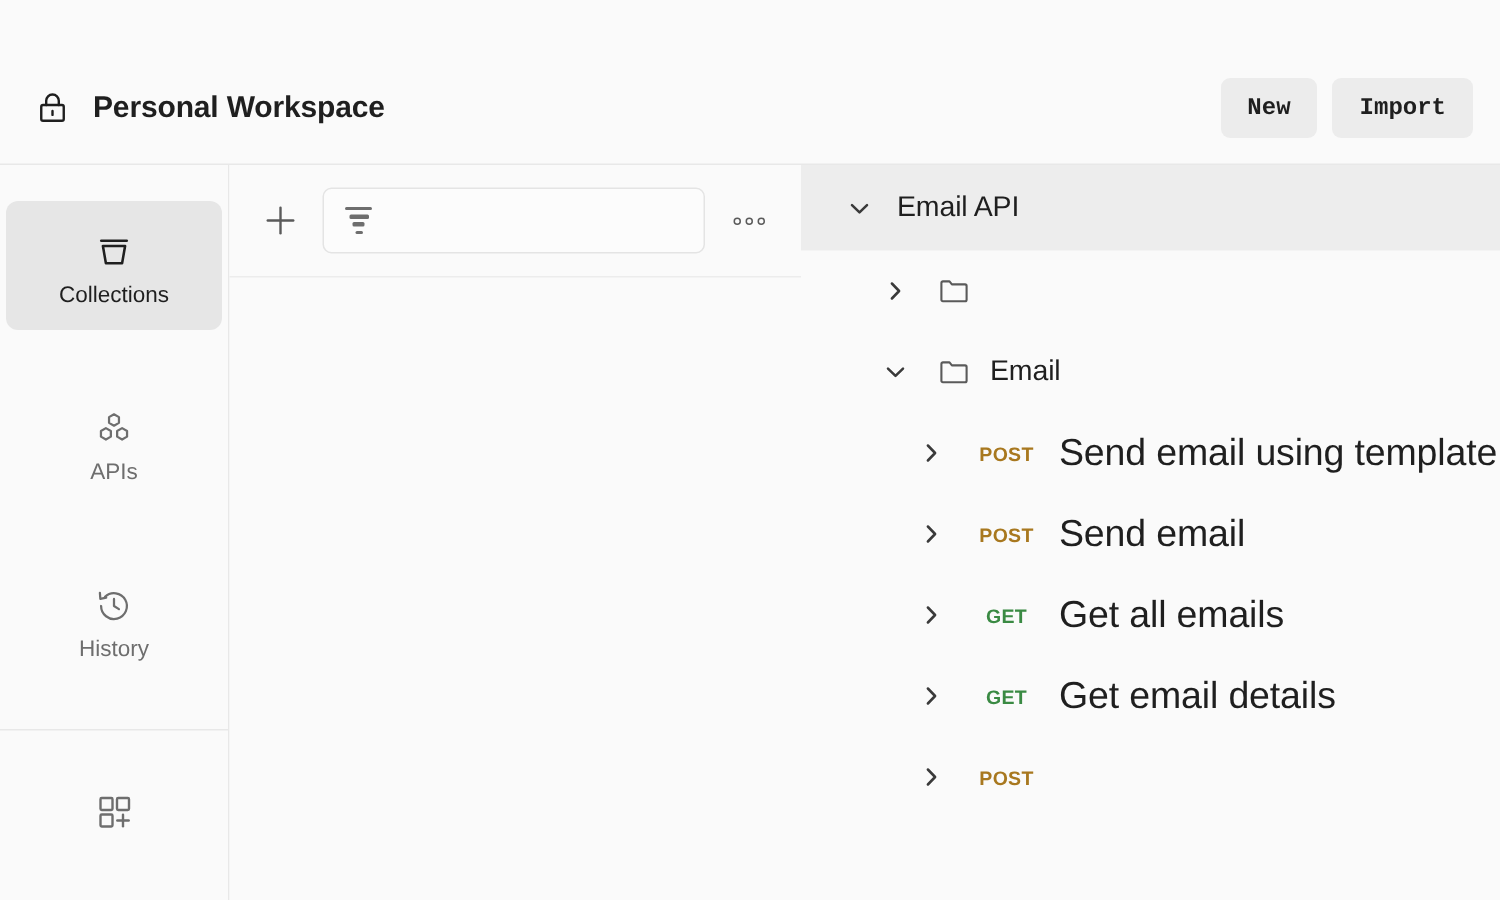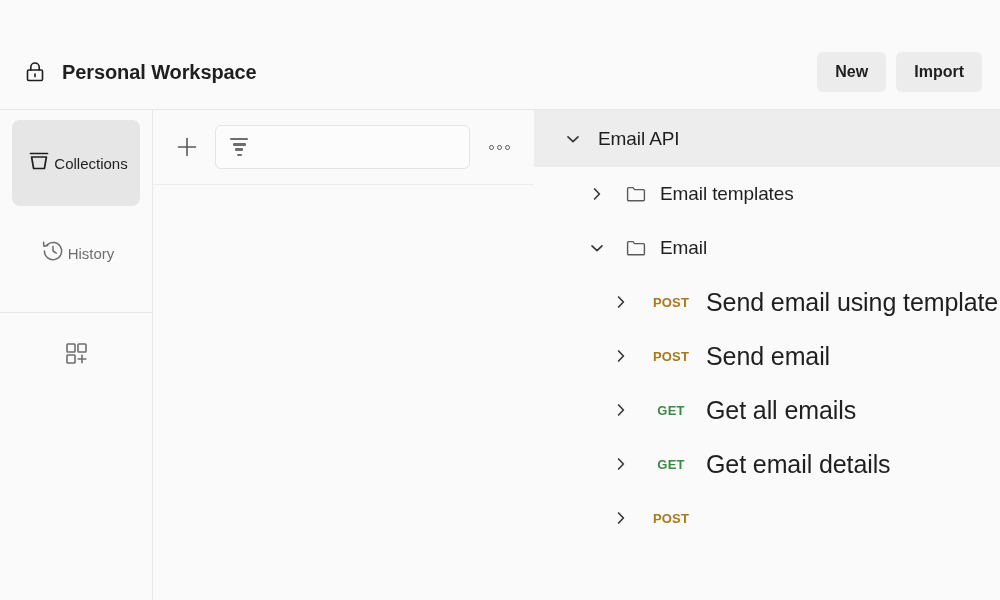--- a/index.html
+++ b/index.html
@@ -48,21 +48,21 @@
     letter-spacing: -0.1px;
     white-space: nowrap;
   }
   .header-spacer { flex: 1 1 auto; }
   .hdr-btn {
     height: 40px;
     padding: 0 18px;
     background: #ececec;
     border: none;
     border-radius: 6px;
-    font-family: Liberation Sans, sans-serif;
+    font-family: Liberation Mono, monospace;
     font-size: 16px;
     font-weight: bold;
     color: #1f1f1f;
     cursor: pointer;
     display: flex;
     align-items: center;
     justify-content: center;
   }
   .hdr-btn + .hdr-btn { margin-left: 10px; }
 
@@ -77,26 +77,26 @@
   .sidebar {
     width: 153px;
     min-width: 153px;
     background: #fafafa;
     border-right: 1px solid #e8e8e8;
     display: flex;
     flex-direction: column;
     padding-top: 8px;
   }
   .rail-item {
-    width: 128px;
-    margin: 2px auto;
+    width: 144px;
+    margin: 16px auto;
     height: 86px;
     border-radius: 8px;
     display: flex;
-    flex-direction: row;
+    flex-direction: column;
     align-items: center;
     justify-content: center;
     cursor: pointer;
     color: #6e6e6e;
   }
   .rail-item.active {
     background: #e6e6e6;
     color: #1f1f1f;
   }
   .rail-icon {
@@ -300,20 +300,30 @@
       <div class="rail-item active">
         <span class="rail-icon">
           <svg width="30" height="30" viewBox="0 0 30 30" fill="none" stroke="#1f1f1f" stroke-width="1.7" stroke-linecap="round" stroke-linejoin="round">
             <path d="M6.5 7.5h17"></path>
             <path d="M7.6 11h14.8l-2 11.5H9.6z"></path>
           </svg>
         </span>
         <span class="rail-label">Collections</span>
       </div>
 
+      <div class="rail-item">
+        <span class="rail-icon">
+          <svg width="30" height="30" viewBox="0 0 30 30" fill="none" stroke="#6e6e6e" stroke-width="1.5" stroke-linejoin="round">
+            <polygon points="15,5.2 18.3,7.1 18.3,10.9 15,12.8 11.7,10.9 11.7,7.1"></polygon>
+            <polygon points="9.6,14.4 12.9,16.3 12.9,20.1 9.6,22 6.3,20.1 6.3,16.3"></polygon>
+            <polygon points="20.4,14.4 23.7,16.3 23.7,20.1 20.4,22 17.1,20.1 17.1,16.3"></polygon>
+          </svg>
+        </span>
+        <span class="rail-label">APIs</span>
+      </div>
 
       <div class="rail-item">
         <span class="rail-icon">
           <svg width="30" height="30" viewBox="0 0 30 30" fill="none" stroke="#6e6e6e" stroke-width="1.5" stroke-linecap="round" stroke-linejoin="round">
             <path d="M6.4 15a8.6 8.6 0 1 0 2.6-6.1"></path>
             <polyline points="5.6,6.3 5.9,10.2 9.8,9.4"></polyline>
             <path d="M15 10.3V15l3.3 2.1"></path>
           </svg>
         </span>
         <span class="rail-label">History</span>
@@ -377,21 +387,20 @@
           <span class="chev">
             <svg width="18" height="18" viewBox="0 0 18 18" fill="none" stroke="#3a3a3a" stroke-width="1.7" stroke-linecap="round" stroke-linejoin="round">
               <polyline points="6.6,4 11.4,9 6.6,14"></polyline>
             </svg>
           </span>
           <span class="folder-icon">
             <svg width="22" height="22" viewBox="0 0 22 22" fill="none" stroke="#5a5a5a" stroke-width="1.4" stroke-linejoin="round">
               <path d="M2.6 5.6a1 1 0 0 1 1-1h4.4l1.6 2h8.8a1 1 0 0 1 1 1v9.2a1 1 0 0 1-1 1H3.6a1 1 0 0 1-1-1z"></path>
             </svg>
           </span>
-          <span class="row-label">Email templates</span>
         </div>
 
         <div class="row indent-1">
           <span class="chev">
             <svg width="18" height="18" viewBox="0 0 18 18" fill="none" stroke="#3a3a3a" stroke-width="1.7" stroke-linecap="round" stroke-linejoin="round">
               <polyline points="4,6.8 9,11.6 14,6.8"></polyline>
             </svg>
           </span>
           <span class="folder-icon">
             <svg width="22" height="22" viewBox="0 0 22 22" fill="none" stroke="#5a5a5a" stroke-width="1.4" stroke-linejoin="round">

